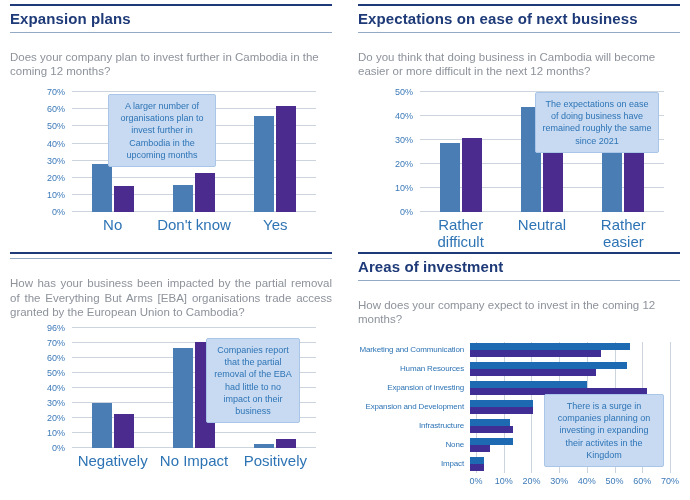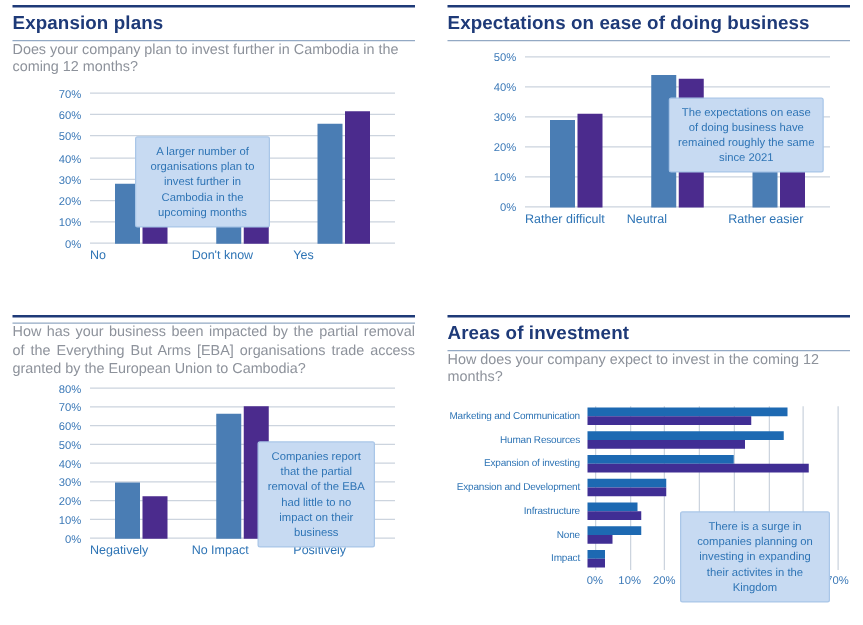--- a/index.html
+++ b/index.html
@@ -15,38 +15,38 @@
     overflow:hidden;
   }
   .panel { position:relative; }
   .rule-top { height:2px; background:#1e3a78; margin-bottom:4px; }
   .rule-sub { height:1px; background:#93a9c4; margin-top:3px; }
   .title {
     font-size:15px; font-weight:700; color:#1e3a78; letter-spacing:0.1px;
     line-height:1.25;
   }
   .subtitle {
-    margin-top:0; font-size:11.5px; line-height:1.28; color:#8d929b;
+    margin-top:17px; font-size:11.5px; line-height:1.28; color:#8d929b;
   }
   .subtitle.justify { text-align:justify; }
   .chart-wrap { position:relative; margin-top:13px; }
   .chart-wrap.tight { margin-top:8px; }
 
   
   .vplot { position:relative; height:120px; margin-left:62px; margin-right:16px; }
   .hgridline { position:absolute; left:0; right:0; height:1px; background:#ccd4de; }
   .ylab {
     position:absolute; right:calc(100% + 7px); width:30px; text-align:right;
     font-size:9px; color:#3d7ab8;
   }
   .vgroups { position:absolute; left:0; right:0; top:0; bottom:0; display:flex; }
   .vgroup { flex:1; display:flex; align-items:flex-end; justify-content:center; gap:2px; }
   .vbar { width:20px; }
   .vxlabels { display:flex; margin-left:62px; margin-right:16px; margin-top:4px; }
-  .vxlab { flex:1; text-align:left; font-size:10px; color:#2e74b5; }
+  .vxlab { flex:1; text-align:center; font-size:15px; color:#2e74b5; }
 
   
   .hchart { position:relative; }
   .hgrid { position:absolute; left:118px; right:10px; top:2px; bottom:16px; }
   .vgridline { position:absolute; top:0; bottom:0; width:1px; background:#ccd4de; }
   .hrows { position:relative; z-index:1; }
   .hrow { display:flex; align-items:center; height:19px; }
   .hlab {
     width:112px; padding-right:6px; text-align:right;
     font-size:8px; letter-spacing:-0.15px; color:#2e74b5; white-space:nowrap;
@@ -57,21 +57,21 @@
   .hxlab {
     position:absolute; top:0; transform:translateX(-50%);
     font-size:9px; color:#3d7ab8;
   }
 
   
   .callout {
     position:absolute; z-index:2;
     background:#c7daf2; border:1px solid #a9c6e8; border-radius:2px;
     padding:5px 6px; text-align:center;
-    font-size:9px; line-height:1.35; color:#2e74b5;margin-top:32px;
+    font-size:9px; line-height:1.35; color:#2e74b5;
   }
   .co-0 { left:98px;  top:2px;  width:108px; }
   .co-1 { left:177px; top:0;    width:124px; }
   .co-2 { left:196px; top:10px; width:94px;  }
   .co-3 { left:186px; top:54px; width:120px; }
 </style>
 </head>
 <body>
 
 <div class="page">
@@ -122,22 +122,23 @@
           </div>
         </div>
       <div class="callout co-0">
         <span>A larger number of organisations plan to invest further in Cambodia in the upcoming months</span>
       </div>
     </div>
   </section>
 
   <section class="panel">
     <div class="rule-top"></div>
-    <h2 class="title">Expectations on ease of doing business</h2>
+    <h2 class="title">Expectations on ease of next business</h2>
     <div class="rule-sub"></div>
+    <p class="subtitle">Do you think that doing business in Cambodia will become easier or more difficult in the next 12 months?</p>
     <div class="chart-wrap">
       <div class="chart">
           <div class="vplot">
             <div class="hgridline" style="bottom: 0%;"></div>
             <div class="ylab" style="bottom: calc(0% - 5px);">0%</div>
             <div class="hgridline" style="bottom: 20%;"></div>
             <div class="ylab" style="bottom: calc(20% - 5px);">10%</div>
             <div class="hgridline" style="bottom: 40%;"></div>
             <div class="ylab" style="bottom: calc(40% - 5px);">20%</div>
             <div class="hgridline" style="bottom: 60%;"></div>
@@ -190,21 +191,21 @@
             <div class="ylab" style="bottom: calc(37.5% - 5px);">30%</div>
             <div class="hgridline" style="bottom: 50%;"></div>
             <div class="ylab" style="bottom: calc(50% - 5px);">40%</div>
             <div class="hgridline" style="bottom: 62.5%;"></div>
             <div class="ylab" style="bottom: calc(62.5% - 5px);">50%</div>
             <div class="hgridline" style="bottom: 75%;"></div>
             <div class="ylab" style="bottom: calc(75% - 5px);">60%</div>
             <div class="hgridline" style="bottom: 87.5%;"></div>
             <div class="ylab" style="bottom: calc(87.5% - 5px);">70%</div>
             <div class="hgridline" style="bottom: 100%;"></div>
-            <div class="ylab" style="bottom: calc(100% - 5px);">80%</div>
+            <div class="ylab" style="bottom: calc(100% - 5px);">96%</div>
             <div class="vgroups">
               <div class="vgroup">
                 <div class="vbar" style="height: 37.5%; background: rgb(74, 125, 180);"></div>
                 <div class="vbar" style="height: 28.75%; background: rgb(75, 43, 141);"></div>
               </div>
               <div class="vgroup">
                 <div class="vbar" style="height: 83.75%; background: rgb(74, 125, 180);"></div>
                 <div class="vbar" style="height: 88.75%; background: rgb(75, 43, 141);"></div>
               </div>
               <div class="vgroup">

